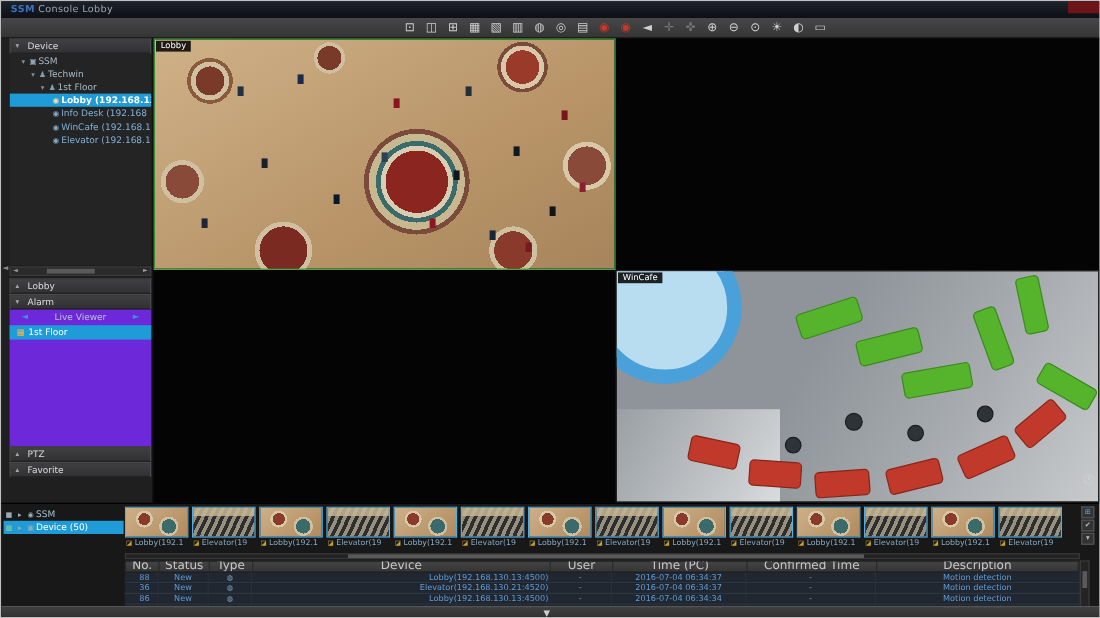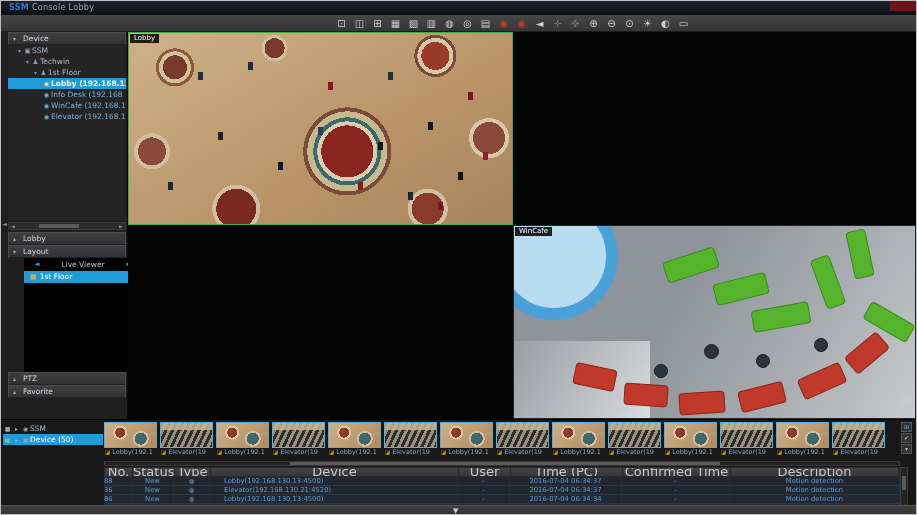--- a/index.html
+++ b/index.html
@@ -31,21 +31,21 @@
   .ico-person::before{content:"♟";color:#7ea0b8;}
   .ico-cam::before{content:"◉";color:#7fa8c0;}
   .cam-row{color:#7fb0d8;}
   .cam-row.sel{background:#1f9cd8;color:#fff;font-weight:bold;}
   .cam-row.sel .tic::before{color:#ffd9a0;}
   .hscroll{position:absolute;left:0;top:190px;width:118px;height:8px;background:#2b2b2b;border:1px solid #3a3a3a;box-sizing:border-box;}
   .hscroll .sb-l,.hscroll .sb-r{position:absolute;top:0;width:8px;height:6px;color:#9a9a9a;font-size:5px;line-height:6px;text-align:center;}
   .hscroll .sb-l{left:0;} .hscroll .sb-r{right:0;}
   .sb-l::before{content:"◄";} .sb-r::before{content:"►";}
   .hscroll .sb-th{position:absolute;left:30px;top:1px;width:40px;height:4px;background:#5a5a5a;}
-  .layout-body{position:absolute;left:16px;top:226px;width:118px;height:114px;background:#000000;}
+  .layout-body{position:absolute;left:0;top:226px;width:118px;height:114px;background:#6d28d9;}
   .pager{position:relative;height:13px;line-height:13px;text-align:center;color:#b8c2cc;font-size:7.5px;}
   .pager .pg-l,.pager .pg-r{position:absolute;top:0;color:#2f9ad4;font-size:7px;cursor:pointer;}
   .pager .pg-l{left:10px;} .pager .pg-r{right:10px;}
   .pg-l::before{content:"►";display:inline-block;transform:scaleX(-1);} .pg-r::before{content:"►";}
   .lay-row{height:12px;line-height:12px;font-size:7.5px;color:#fff;background:#1f9cd8;padding-left:6px;cursor:pointer;}
   .lay-row .mini-grid{color:#ffb347;margin-right:3px;font-size:7px;}
   .mini-grid::before{content:"▦";}
   
   .viewer{position:absolute;left:127px;top:31px;width:790px;height:387px;background:#040404;}
   .pane{position:absolute;box-sizing:border-box;border:1px solid #242424;overflow:hidden;cursor:pointer;padding-left:33px;}
@@ -115,25 +115,25 @@
   .tico::before{content:"◪";}
   .side-btns{position:absolute;right:3px;top:2px;width:12px;}
   .sbtn{width:11px;height:10px;margin-bottom:1px;background:#333;border:1px solid #555;box-sizing:border-box;text-align:center;line-height:8px;font-size:6px;color:#bbb;cursor:pointer;}
   .sbtn.b-grid{color:#58aee0;} .b-grid::before{content:"⊞";} .b-chk::before{content:"✔";} .b-dn::before{content:"▾";}
   .tscroll{position:absolute;left:103px;top:41px;width:796px;height:5px;background:#232323;border:1px solid #383838;box-sizing:border-box;}
   .tscroll .sb-th{position:absolute;left:185px;top:0;width:430px;height:3px;background:#5a5a5a;}
   
   .etable{position:absolute;left:103px;top:47px;width:796px;}
   .thead,.trow{display:grid;grid-template-columns:28px 42px 36px 248px 52px 112px 108px 1fr;}
   .thead{height:10px;background:linear-gradient(180deg,#434343,#363636);border:1px solid #2a2a2a;box-sizing:border-box;}
-  .thead .tc{color:#c8c8c8;font-size:13px;line-height:8px;text-align:center;border-right:1px solid #2a2a2a;overflow:hidden;}
+  .thead .tc{color:#c8c8c8;font-size:10px;line-height:8px;text-align:center;border-right:1px solid #2a2a2a;overflow:hidden;}
   .trow{height:8px;background:#202731;border-bottom:1px solid #2e3640;cursor:pointer;}
   .trow .tc{color:#5f9bd5;font-size:6.8px;line-height:8px;text-align:center;white-space:nowrap;overflow:hidden;border-right:1px solid #262e38;}
-  .trow .c-no{text-align:left;padding-left:0;}
-  .trow .c-dev{text-align:left;padding-left:14px;}
+  .trow .c-no{text-align:left;padding-left:12px;}
+  .trow .c-dev{text-align:right;padding-left:14px;}
   .evico{color:#7fa8c8;font-size:6px;}
   .vscroll{position:absolute;right:8px;top:47px;width:8px;height:42px;background:#242424;border:1px solid #3a3a3a;box-sizing:border-box;}
   .vscroll .sb-th{position:absolute;left:1px;top:8px;width:4px;height:14px;background:#5a5a5a;}
   .bottom-bar{position:absolute;left:0;top:85px;width:100%;height:12px;background:linear-gradient(180deg,#3f3f3f,#2e2e2e);border-top:1px solid #555;}
   .splitter-arrow{position:absolute;left:452px;top:1px;color:#cfcfcf;font-size:7px;cursor:pointer;}
   .splitter-arrow::before{content:"▼";}
 </style>
 </head>
 <body>
 
@@ -179,21 +179,21 @@
         <div class="trw cam-row" style="padding-left:34px;"><span class="tic ico-cam"></span><span>Info Desk (192.168</span></div>
         <div class="trw cam-row" style="padding-left:34px;"><span class="tic ico-cam"></span><span>WinCafe (192.168.1</span></div>
         <div class="trw cam-row" style="padding-left:34px;"><span class="tic ico-cam"></span><span>Elevator (192.168.1</span></div>
       </div>
       <div class="hscroll">
         <span class="sb-l"></span>
         <span class="sb-th"></span>
         <span class="sb-r"></span>
       </div>
       <div class="panel-hdr" style="top:200px;"><span class="arr arr-col"></span><span>Lobby</span></div>
-      <div class="panel-hdr" style="top:213px;"><span class="arr arr-exp"></span><span>Layout</span></div>
+      <div class="panel-hdr" style="top:213px;"><span class="arr arr-exp"></span><span>Alarm</span></div>
       <div class="layout-body">
         <div class="pager">
           <span class="pg-l"></span>
           <span>Live Viewer</span>
           <span class="pg-r"></span>
         </div>
         <div class="lay-row"><span class="mini-grid"></span><span>1st Floor</span></div>
       </div>
       <div class="panel-hdr" style="top:340px;"><span class="arr arr-col"></span><span>PTZ</span></div>
       <div class="panel-hdr" style="top:353px;"><span class="arr arr-col"></span><span>Favorite</span></div>

